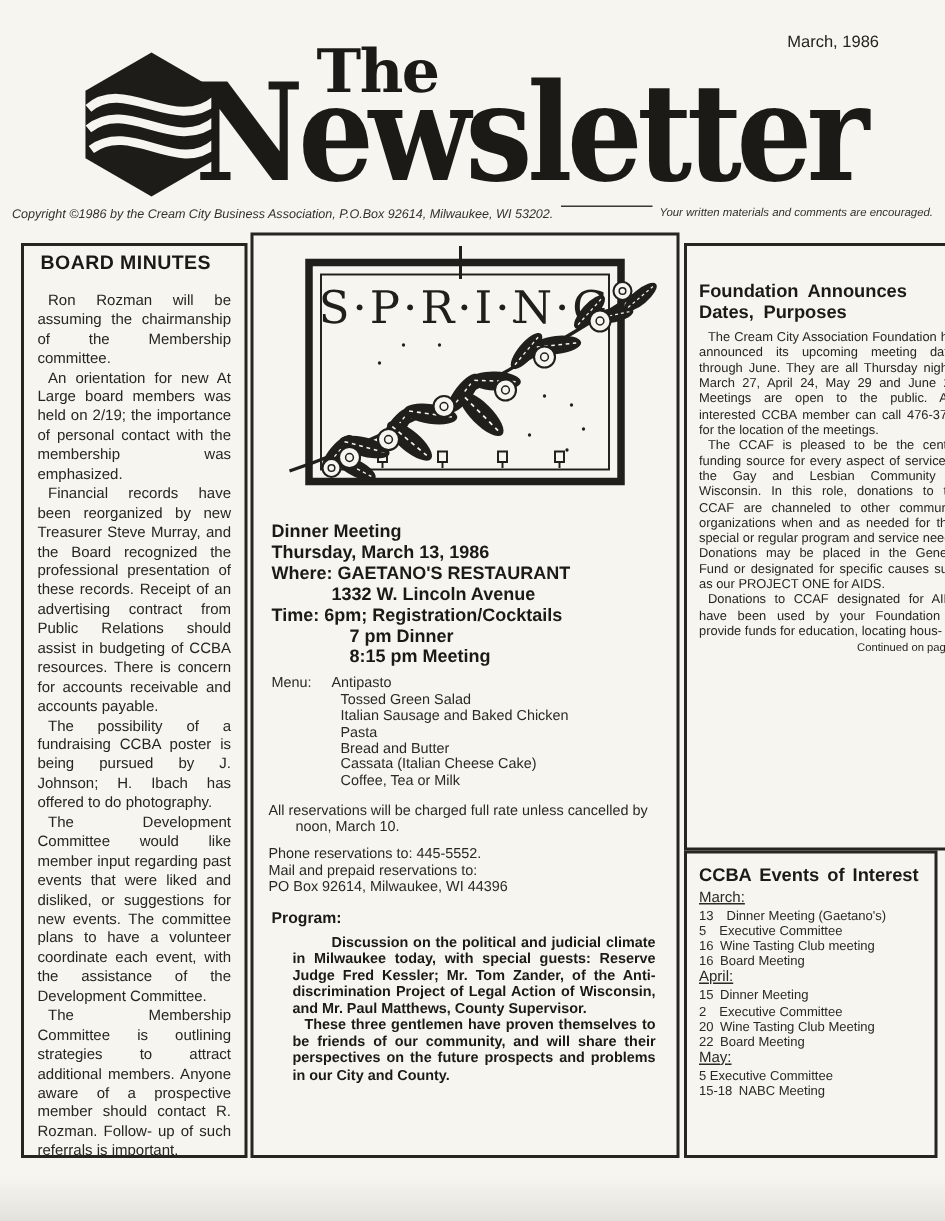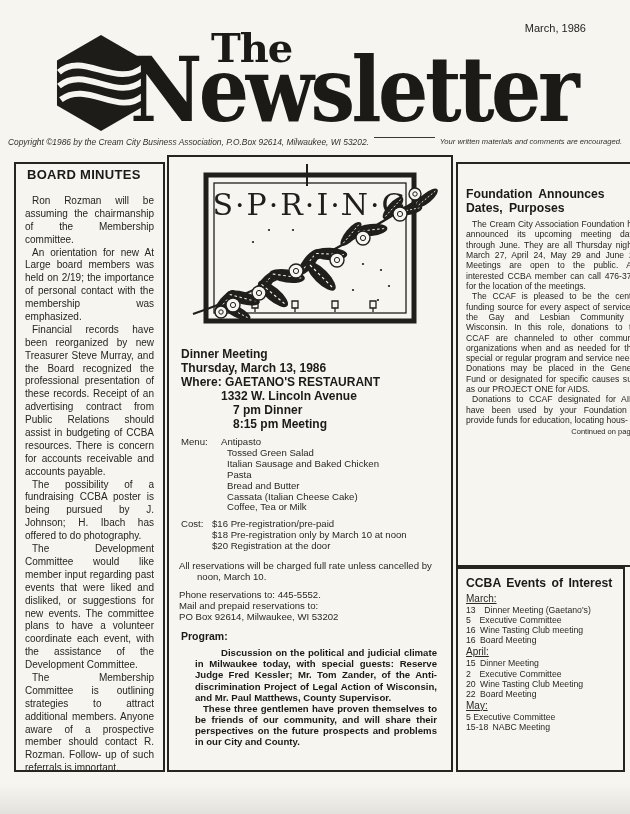--- a/index.html
+++ b/index.html
@@ -245,48 +245,46 @@
     </div>
 
     <div class="dhead">
       <div>Dinner Meeting</div>
       <div>Thursday, March 13, 1986</div>
       <div>
         <span>Where:</span>
         <span>GAETANO'S RESTAURANT</span>
       </div>
       <div class="ind1">1332 W. Lincoln Avenue</div>
+      <div>
+        <span>Time:</span>
+        <span>6pm; Registration/Cocktails</span>
+      </div>
       <div class="ind2">7 pm Dinner</div>
       <div class="ind2">8:15 pm Meeting</div>
     </div>
 
     <div class="block menu-block">
       <span class="side-label">Menu:</span>
       <div>Antipasto</div>
       <div class="mi">Tossed Green Salad</div>
       <div class="mi">Italian Sausage and Baked Chicken</div>
       <div class="mi">Pasta</div>
       <div class="mi">Bread and Butter</div>
       <div class="mi">Cassata (Italian Cheese Cake)</div>
       <div class="mi">Coffee, Tea or Milk</div>
     </div>
 
-    <div class="block cost-block">
-      <span class="side-label">Cost:</span>
-      <div>$16 Pre-registration/pre-paid</div>
-      <div>$18 Pre-registration only by March 10 at noon</div>
-      <div>$20 Registration at the door</div>
-    </div>
 
     <p class="cancel">All reservations will be charged full rate unless cancelled by noon, March 10.</p>
 
     <div class="resv">
       <div>Phone reservations to: 445-5552.</div>
       <div>Mail and prepaid reservations to:</div>
-      <div>PO Box 92614, Milwaukee, WI 53202</div>
+      <div>PO Box 92614, Milwaukee, WI 44396</div>
     </div>
 
     <div class="prog-label">Program:</div>
     <p class="prog p1">Discussion on the political and judicial climate in Milwaukee today, with special guests: Reserve Judge Fred Kessler; Mr. Tom Zander, of the Anti-discrimination Project of Legal Action of Wisconsin, and Mr. Paul Matthews, County Supervisor.</p>
     <p class="prog p2">These three gentlemen have proven themselves to be friends of our community, and will share their perspectives on the future prospects and problems in our City and County.</p>
   </section>
 
   <section class="box r1-box">
     <h2>Foundation Announces Dates, Purposes</h2>
     <p>The Cream City Association Foundation has announced its upcoming meeting dates through June. They are all Thursday nights, March 27, April 24, May 29 and June 26. Meetings are open to the public. Any interested CCBA member can call 476-3777 for the location of the meetings.</p>

